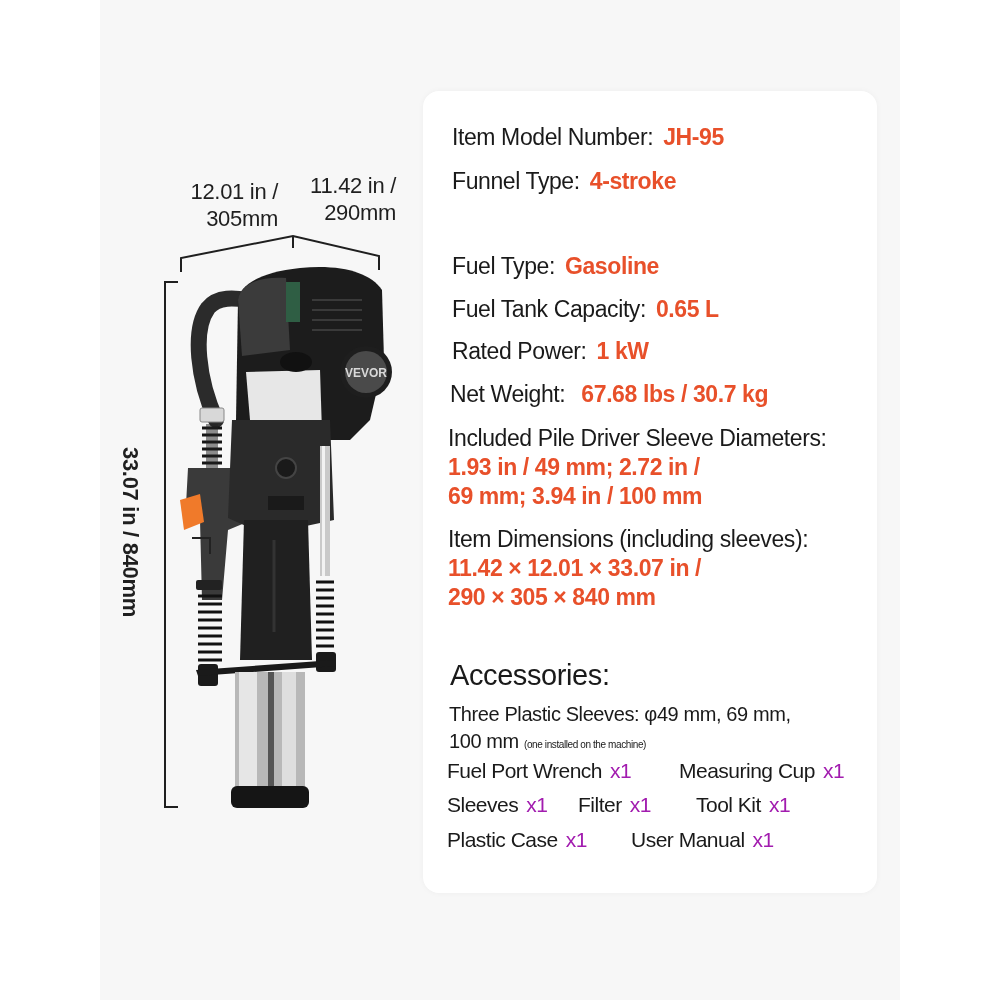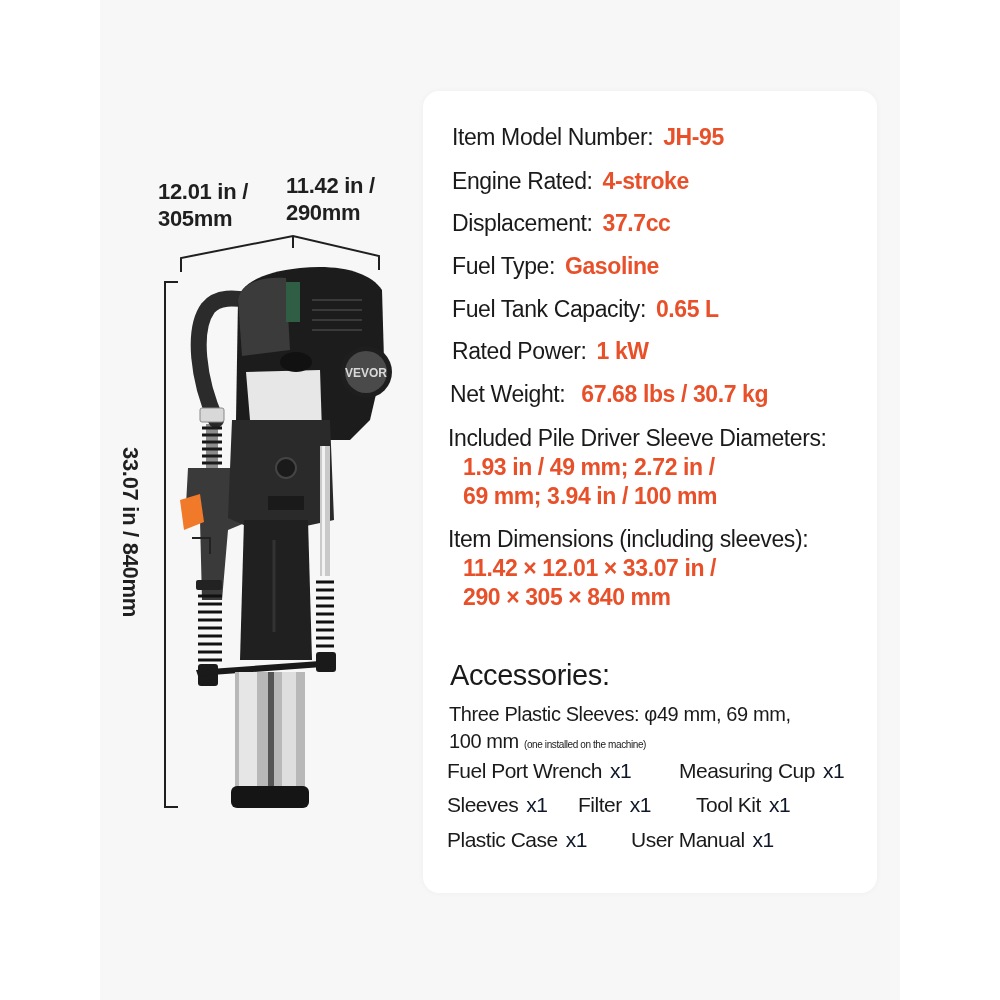--- a/index.html
+++ b/index.html
@@ -26,25 +26,25 @@
     
     .product {
       position: absolute;
       left: 100px;
       top: 0;
       width: 320px;
       height: 1000px;
     }
     .dim-label {
       position: absolute;
-      font-weight: 700;
+      font-weight: 400;
       font-size: 22px;
       line-height: 27px;
       color: #1f1f1f;
-      text-align: left;
+      text-align: right;
       letter-spacing: -0.3px;
     }
     .dim-width {
       left: 58px;
       top: 178px;
       width: 120px;
     }
     .dim-depth {
       left: 186px;
       top: 172px;
@@ -115,21 +115,20 @@
     }
     .spec-block .title {
       display: block;
       white-space: nowrap;
     }
     .spec-block .value {
       display: block;
       color: #e8502a;
       font-weight: 700;
       white-space: nowrap;
-      margin-left: 15px;
     }
     .acc-title {
       position: absolute;
       left: 27px;
       top: 570px;
       font-size: 29px;
       line-height: 28px;
       letter-spacing: -0.4px;
     }
     .acc-sleeves {
@@ -151,21 +150,21 @@
       line-height: 27px;
       letter-spacing: -0.5px;
       white-space: nowrap;
     }
     .acc-item {
       position: absolute;
       top: 0;
       white-space: nowrap;
     }
     .acc-item .qty {
-      color: #0f172a;
+      color: #a21caf;
       margin-left: 8px;
     }
   </style>
 </head>
 <body>
 
 <div class="panel"></div>
 
 <div class="product">
 
@@ -276,24 +275,21 @@
     <rect x="131" y="786" width="78" height="22" rx="6" fill="#151515"></rect>
   </svg>
 </div>
 
 <div class="card">
 
   <div class="spec-row" style="top:32px">
     <span class="label">Item Model Number:</span><span class="accent">JH-95</span>
   </div>
   <div class="spec-row" style="top:76px">
-    <span class="label">Engine Rated:</span><span class="accent">4-stroke</span>
-  </div>
-  <div class="spec-row" style="top:118px">
-    <span class="label">Displacement:</span><span class="accent">37.7cc</span>
+    <span class="label">Funnel Type:</span><span class="accent">4-stroke</span>
   </div>
   <div class="spec-row" style="top:161px">
     <span class="label">Fuel Type:</span><span class="accent">Gasoline</span>
   </div>
   <div class="spec-row" style="top:204px">
     <span class="label">Fuel Tank Capacity:</span><span class="accent">0.65 L</span>
   </div>
   <div class="spec-row" style="top:246px">
     <span class="label">Rated Power:</span><span class="accent">1 kW</span>
   </div>

